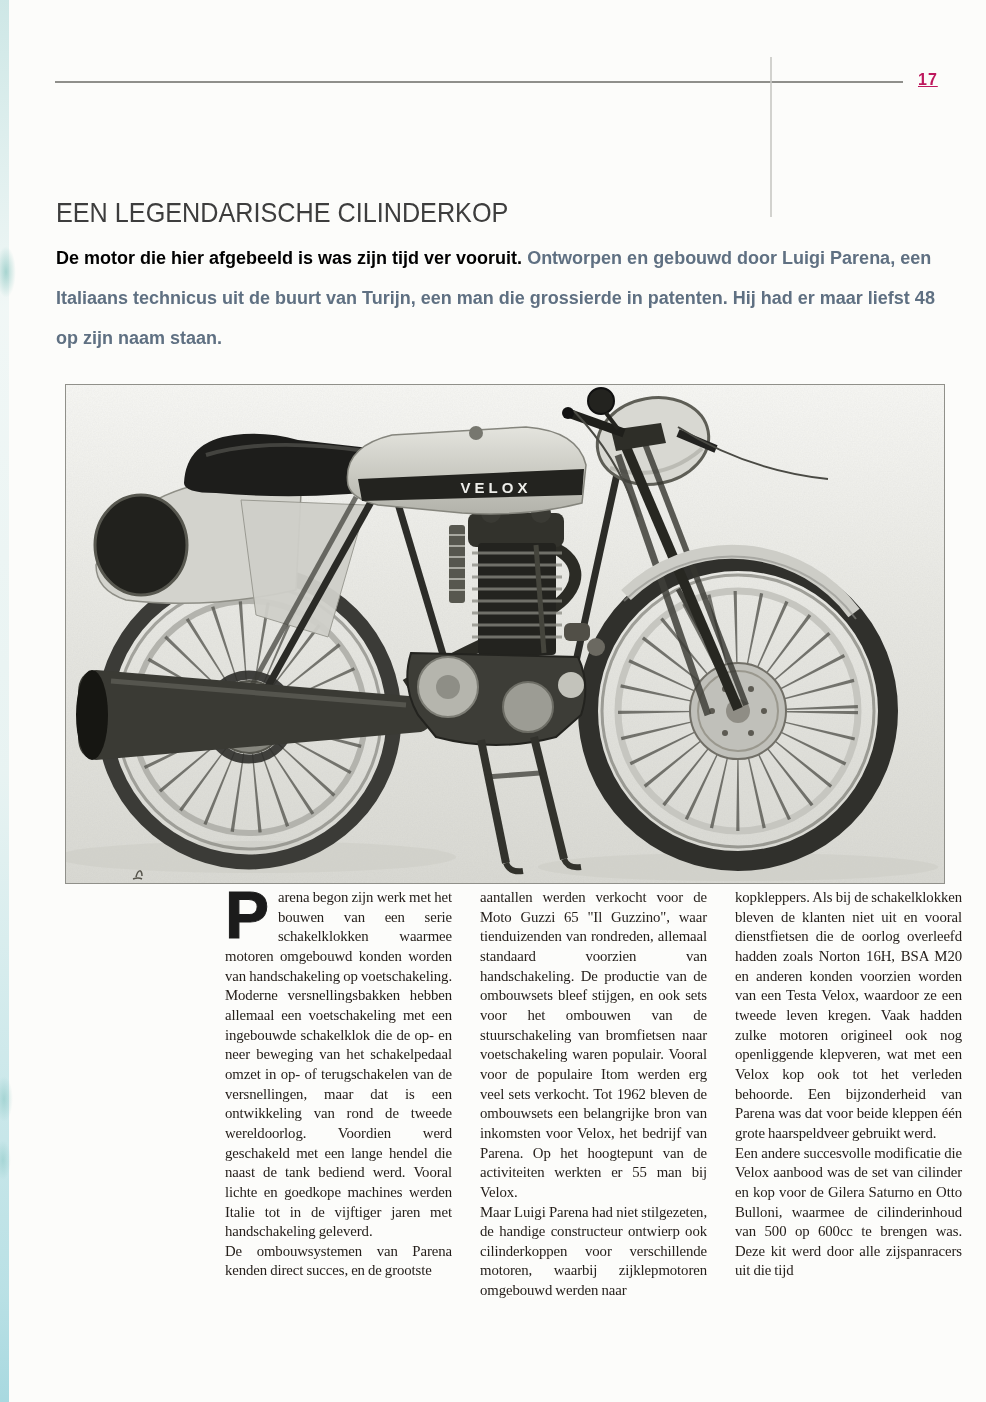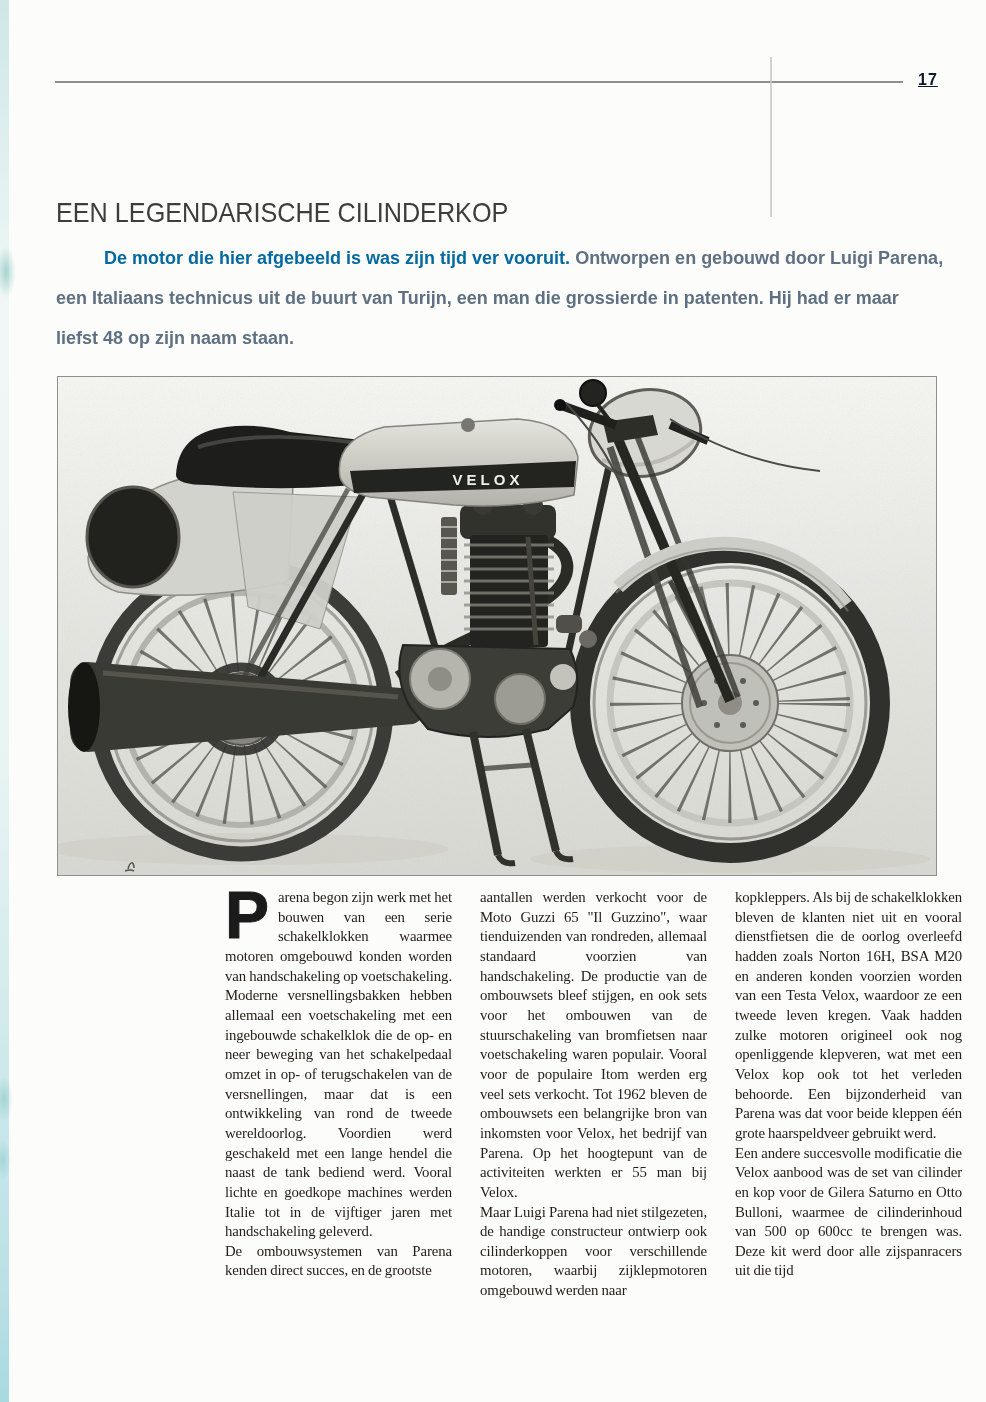--- a/index.html
+++ b/index.html
@@ -18,41 +18,41 @@
       rgba(150,210,218,.65) 92%,
       rgba(140,205,215,.75) 100%);
   }
   .edge-blob{position:absolute;border-radius:50%;}
   .blob-a{left:-4px;top:246px;width:20px;height:52px;background:radial-gradient(rgba(110,185,178,.55),rgba(110,185,178,0) 70%);}
   .blob-b{left:-5px;top:1076px;width:18px;height:46px;background:radial-gradient(rgba(120,190,185,.45),rgba(120,190,185,0) 70%);}
   .blob-c{left:-5px;top:1140px;width:16px;height:40px;background:radial-gradient(rgba(120,190,185,.4),rgba(120,190,185,0) 70%);}
 
   .top-rule{position:absolute;left:55px;top:81px;width:848px;height:2px;background:#7b7b77;opacity:.85;}
   .scan-line{position:absolute;left:770px;top:57px;width:2px;height:160px;background:#c7c7c3;opacity:.8;}
-  .page-number{position:absolute;left:918px;top:71px;width:40px;font-size:16px;font-weight:700;color:#0f172a;letter-spacing:1px;text-decoration:underline;}
+  .page-number{position:absolute;left:918px;top:71px;width:40px;font-size:16px;font-weight:700;color:#be185d;letter-spacing:1px;text-decoration:underline;}
 
   .title{
     position:absolute;left:54px;top:136px;margin:0;
     font-size:58px;line-height:60px;font-weight:700;color:#161616;
     letter-spacing:1px;-webkit-text-stroke:1.6px #161616;
   }
   .subtitle{
     position:absolute;left:56px;top:197px;margin:0;
     font-size:28px;line-height:32px;font-weight:400;color:#3d3d3d;
     letter-spacing:0px;transform:scaleX(.9);transform-origin:left center;
   }
   .intro{
     position:absolute;left:56px;top:238px;width:888px;margin:0;
     font-size:18px;line-height:40px;color:#6b7a8c;
   }
-  .intro .lead{font-weight:700;color:#0369a1;margin-left:48px;}
+  .intro .lead{font-weight:700;color:#000000;}
   .intro .rest{font-weight:700;color:#5f7082;}
 
   .photo{
-    position:absolute;left:53px;top:372px;width:880px;height:500px;margin:4px;
+    position:absolute;left:53px;top:372px;width:880px;height:500px;margin:12px;
     border:1px solid #90908a;box-sizing:border-box;background:#ececе8;
   }
   .photo svg{display:block;width:100%;height:100%;}
 
   .columns{
     position:absolute;left:225px;top:888px;width:738px;
     display:flex;gap:28px;
   }
   .col{
     width:227px;flex:0 0 227px;

